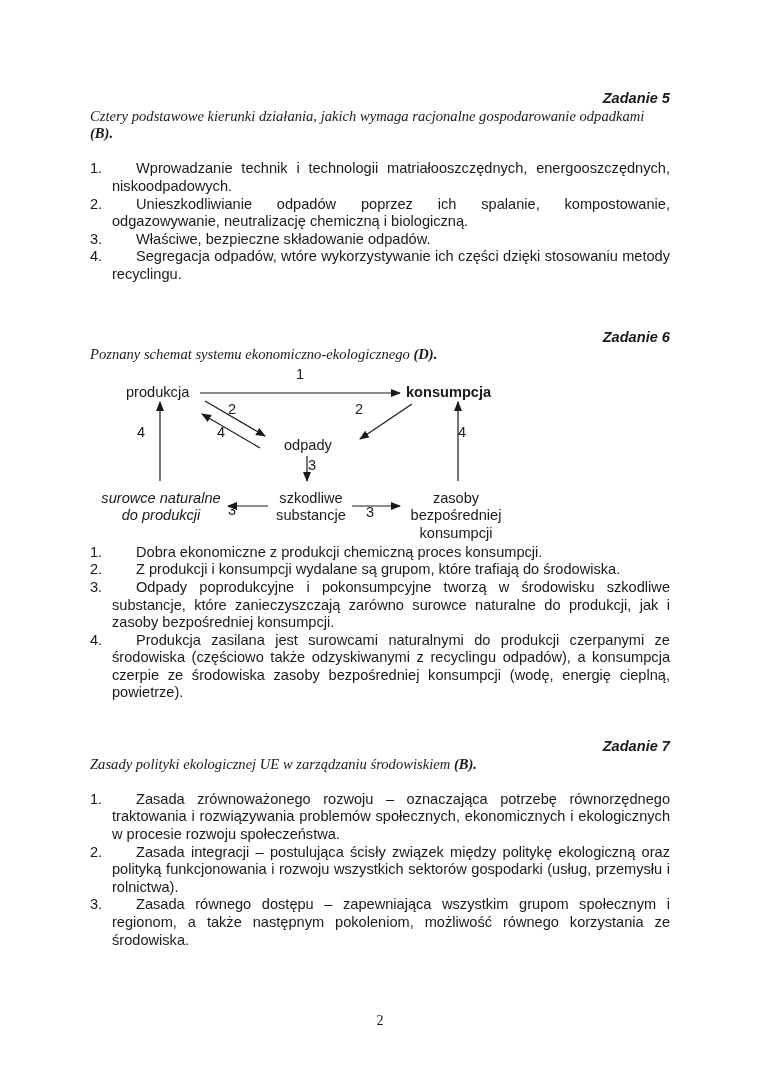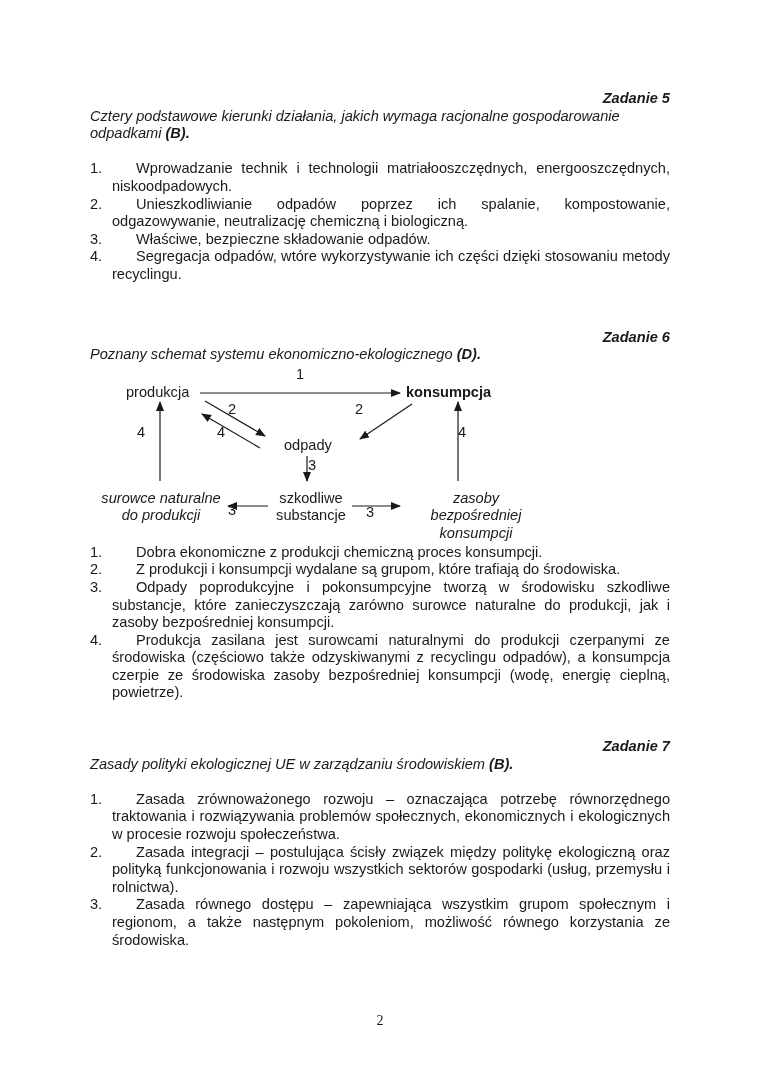--- a/index.html
+++ b/index.html
@@ -1,19 +1,19 @@
 <!DOCTYPE html>
 <html><head>
 <meta charset="utf-8">
 <style>
   html, body { margin: 0; padding: 0; background: #ffffff; }
   body { width: 760px; height: 1075px; position: relative; overflow: hidden; color: #1a1a1a; }
   .page { position: absolute; left: 90px; top: 90px; width: 580px; font-family: "Liberation Sans", sans-serif; font-size: 14.6px; line-height: 17.6px; }
   .h { font-style: italic; font-weight: bold; text-align: right; }
-  .sub { font-style: italic; }
+  .sub { font-style: italic; font-family: Liberation Serif, serif; }
   .sub b { font-weight: bold; }
   ol { list-style: none; margin: 0; padding: 0; }
   li { position: relative; padding-left: 22px; text-align: justify; text-align-last: left; }
   li .num { position: absolute; left: 0; top: 0; }
   li .txt { display: inline; }
   li .txt::before { content: ""; display: inline-block; width: 24px; }
   .gap { height: 17.6px; }
   .diagram { position: relative; width: 580px; height: 180px; }
   .diagram .lbl { position: absolute; text-align: center; font-family: "Liberation Sans", sans-serif; font-size: 14.6px; line-height: 17.6px; white-space: nowrap; }
   .diagram svg { position: absolute; left: 0; top: 0; }
@@ -64,21 +64,21 @@
       <div class="lbl" style="left:316px; top:20px;font-weight:bold;">konsumpcja</div>
       <div class="lbl" style="left:194px; top:73px;">odpady</div>
       <div class="lbl" style="left:6px; top:126px; width:130px;font-style:italic;">
         <div>surowce naturalne</div>
         <div>do produkcji</div>
       </div>
       <div class="lbl" style="left:176px; top:126px; width:90px;">
         <div>szkodliwe</div>
         <div>substancje</div>
       </div>
-      <div class="lbl" style="left:336px; top:126px; width:100px;font-style:italic;">
+      <div class="lbl" style="left:316px; top:126px; width:100px;">
         <div>zasoby</div>
         <div>bezpośredniej</div>
         <div>konsumpcji</div>
       </div>
 
       <div class="lbl" style="left:206px; top:2px;">1</div>
       <div class="lbl" style="left:138px; top:37px;">2</div>
       <div class="lbl" style="left:265px; top:37px;">2</div>
       <div class="lbl" style="left:127px; top:60px;">4</div>
       <div class="lbl" style="left:47px; top:60px;">4</div>

